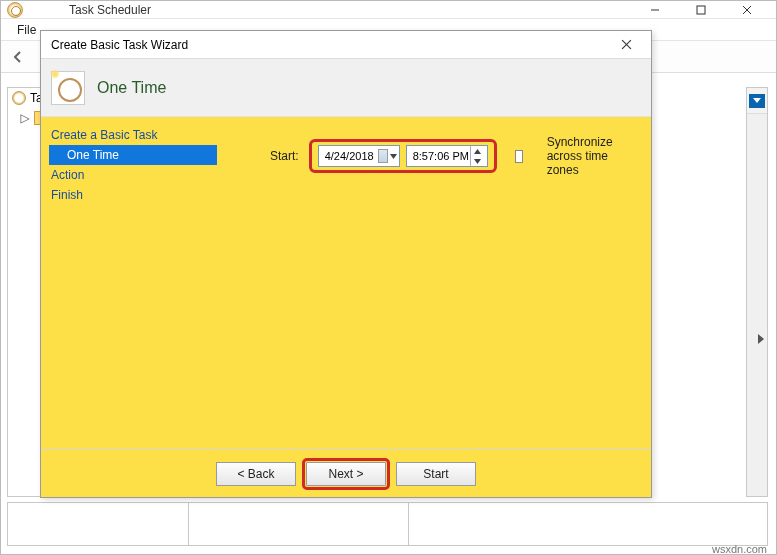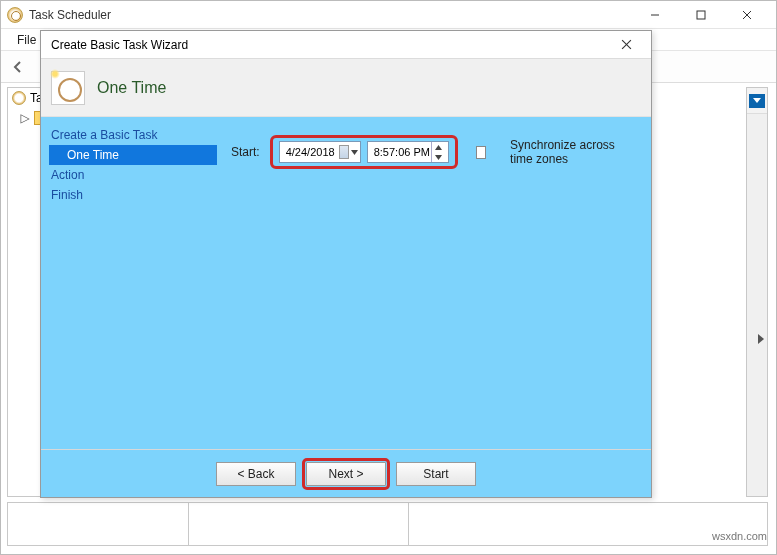--- a/index.html
+++ b/index.html
@@ -1,19 +1,19 @@
 <!DOCTYPE html>
 <html><head>
 <meta charset="utf-8">
 <style>
 * { box-sizing: border-box; font-family: "Segoe UI", Tahoma, sans-serif; }
 body { margin:0; background:#fff; width:777px; height:555px; overflow:hidden; position:relative; }
 
 .main-window { position:absolute; left:0; top:0; width:777px; height:555px; border:1px solid #bbb; background:#fff; }
-.title-bar { height:28px; display:flex; align-items:center; padding:0 6px; background:#fff; border-bottom:1px solid #e5e5e5; }
+.title-bar { height:18px; display:flex; align-items:center; padding:0 6px; background:#fff; border-bottom:1px solid #e5e5e5;gap:40px; }
 .title-bar .title-icon { width:16px; height:16px; border-radius:50%; background:radial-gradient(circle at 50% 50%, #fff 40%, #e8c070 70%); border:1px solid #c0a050; margin-right:6px; position:relative; }
 .title-bar .title-icon:after{content:"";position:absolute;left:3px;top:3px;width:8px;height:8px;border:1px solid #b08030;border-radius:50%;}
 .title-bar .title-text { font-size:12px; color:#333; }
 .win-controls { margin-left:auto; display:flex; }
 .win-btn { width:46px; height:28px; display:flex; align-items:center; justify-content:center; color:#555; font-size:13px;}
 .win-btn svg{width:10px;height:10px;}
 .menu-bar { height:22px; display:flex; align-items:center; padding:0 8px; font-size:12px; color:#222; border-bottom:1px solid #e5e5e5;}
 .menu-item { padding:4px 8px; }
 .toolbar { height:32px; display:flex; align-items:center; padding:0 6px; gap:4px; border-bottom:1px solid #ddd; background:#fdfdfd;}
 .tb-btn { width:22px; height:22px; display:flex; align-items:center; justify-content:center; color:#6a6a6a; border:1px solid transparent; }
@@ -27,52 +27,52 @@
 .right-header{height:26px;background:#f3f3f3;border-bottom:1px solid #ddd;position:relative;}
 .right-header .dd{position:absolute;right:2px;top:6px;width:16px;height:14px;background:#0a64ad;}
 .right-header .dd:after{content:"";position:absolute;left:4px;top:4px;border-left:4px solid transparent;border-right:4px solid transparent;border-top:5px solid #fff;}
 .right-body{position:relative;height:calc(100% - 26px);} 
 .right-scroll-r{position:absolute;right:3px;top:220px;width:0;height:0;border-top:5px solid transparent;border-bottom:5px solid transparent;border-left:6px solid #555;}
 .bottom-strip{position:absolute;left:6px;right:8px;bottom:8px;height:44px;border:1px solid #c8c8c8;background:#fff;}
 .bottom-strip .sep{position:absolute;top:0;bottom:0;width:1px;background:#c8c8c8;}
 .bottom-strip .sep.a{left:180px;} .bottom-strip .sep.b{left:400px;}
 
 
-.wizard { position:absolute; left:40px; top:30px; width:612px; height:468px; background:#7dd3fc; border:1px solid #9a9a9a; box-shadow:2px 2px 6px rgba(0,0,0,0.15); }
+.wizard { position:absolute; left:40px; top:30px; width:612px; height:468px; background:#fde047; border:1px solid #9a9a9a; box-shadow:2px 2px 6px rgba(0,0,0,0.15); }
 .wizard-title { height:28px; background:#fff; display:flex; align-items:center; padding:0 10px; font-size:12px; border-bottom:1px solid #dcdcdc;}
 .wizard-close{margin-left:auto;width:30px;height:22px;display:flex;align-items:center;justify-content:center;}
 .wizard-close svg{width:11px;height:11px;}
 .wizard-header{height:58px;background:#f0f0f0;display:flex;align-items:center;padding:0 10px;gap:12px;border-bottom:1px solid #e2e2e2;}
 .wiz-icon{width:34px;height:34px;background:#fff;border:1px solid #ccc;position:relative;}
 .wiz-icon:before{content:"";position:absolute;left:6px;top:6px;width:20px;height:20px;border:2px solid #c0925a;border-radius:50%;}
 .wiz-icon:after{content:"";position:absolute;left:-2px;top:-3px;width:10px;height:10px;background:radial-gradient(circle,#ffe070 30%,transparent 70%);}
 .wiz-title-text{font-size:16px;color:#2a5a2a;}
 .wizard-body{display:flex;height:calc(100% - 28px - 58px - 48px);}
 .wiz-nav{width:176px;padding:8px 0 0 8px;font-size:12px;}
 .wiz-nav-item{height:20px;line-height:20px;padding-left:2px;color:#1a4da0;}
 .wiz-nav-item.sub{padding-left:18px;}
 .wiz-nav-item.sel{background:#1177dd;color:#fff;}
 .wiz-content{flex:1;padding:18px 14px 0 14px;font-size:12px;position:relative;}
 .start-row{display:flex;align-items:center;gap:10px;}
-.start-label{color:#222;}
+.start-label{color:#222;margin-left:39px;}
 .highlight-box{border:3px solid #cf2a2a;border-radius:6px;padding:3px 6px;display:flex;gap:6px;align-items:center;justify-content:flex-end;}
 .dt-input{height:22px;border:1px solid #7a99b8;background:#fff;font-size:11px;display:flex;align-items:center;padding:0 2px 0 6px;}
 .date-in{width:82px;}
 .time-in{width:82px;}
 .spin{width:15px;height:20px;border-left:1px solid #aac;display:flex;flex-direction:column;margin-left:auto;}
 .spin div{flex:1;display:flex;align-items:center;justify-content:center;}
 .spin svg{width:7px;height:5px;}
 .cal-icon{width:14px;height:14px;border:1px solid #9a9a9a;margin-left:4px;background:linear-gradient(#dfe8f3,#c4d4e6);display:inline-block;}
 .dd-arrow{width:8px;display:flex;align-items:center;justify-content:center;margin-left:2px;}
 .checkbox{width:13px;height:13px;border:1px solid #888;background:#fff;margin-left:8px;}
 .cb-label{margin-left:14px;color:#222;}
 .wizard-footer{height:48px;border-top:1px solid #d8d8d8;display:flex;align-items:center;justify-content:center;gap:10px;padding:0 16px;}
 .wbtn{width:80px;height:24px;border:1px solid #9a9a9a;background:linear-gradient(#fdfdfd,#e6e6e6);font-size:12px;display:flex;align-items:center;justify-content:center;color:#222;}
 .wbtn.next{outline:3px solid #cf2a2a;outline-offset:1px;border-radius:1px;}
-.watermark{position:absolute;right:10px;bottom:13px;font-size:11px;color:#777;}
+.watermark{position:absolute;right:10px;bottom:0;font-size:11px;color:#777;}
 </style>
 </head>
 <body>
 
 <div class="main-window">
   <div class="title-bar">
     <span class="title-icon"></span>
     <span class="title-text">Task Scheduler</span>
     <div class="win-controls">
       <div class="win-btn">

